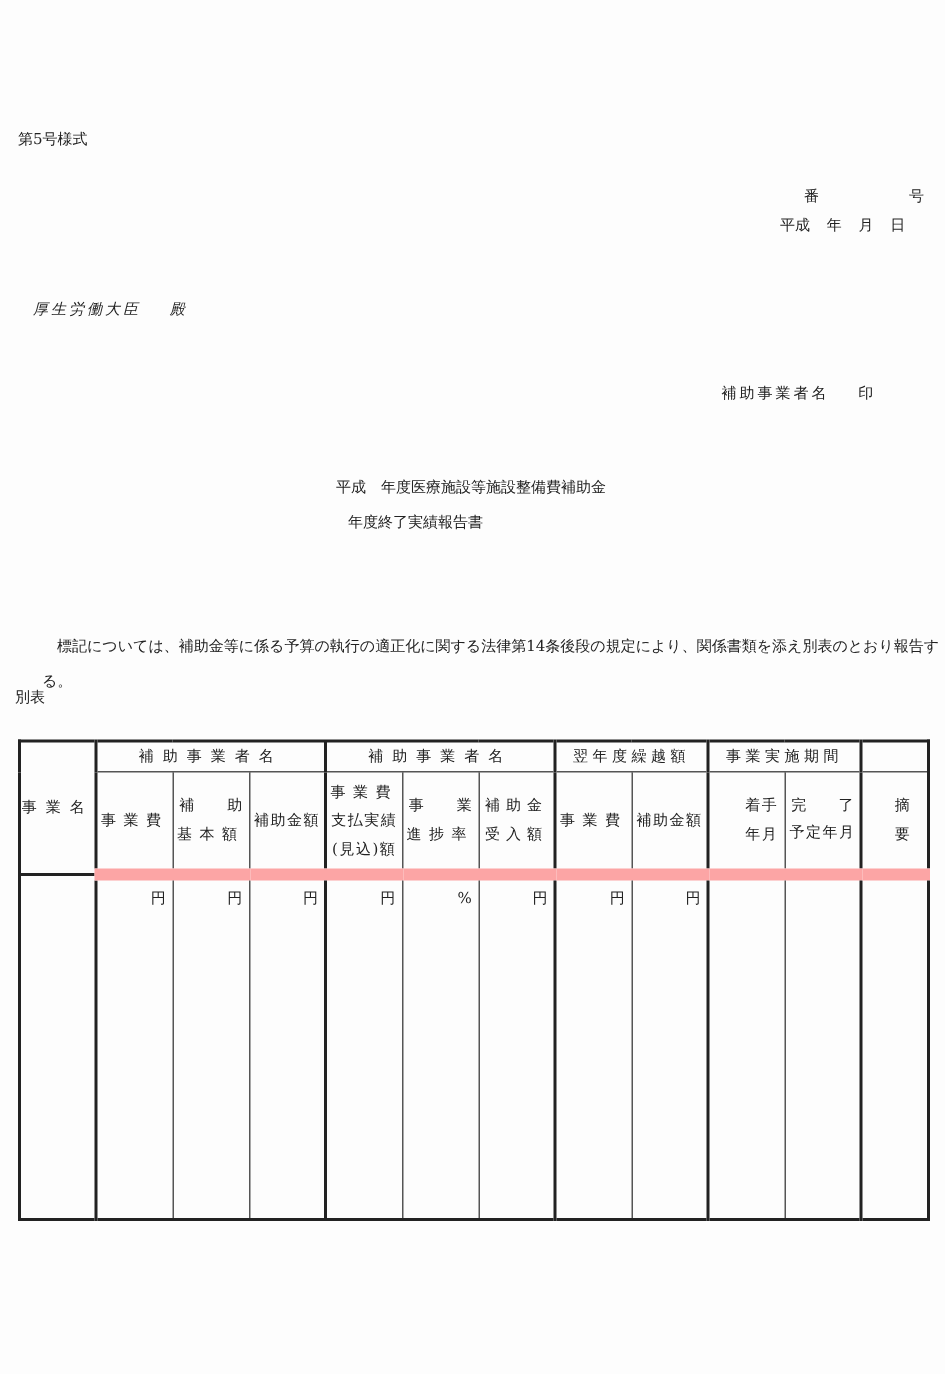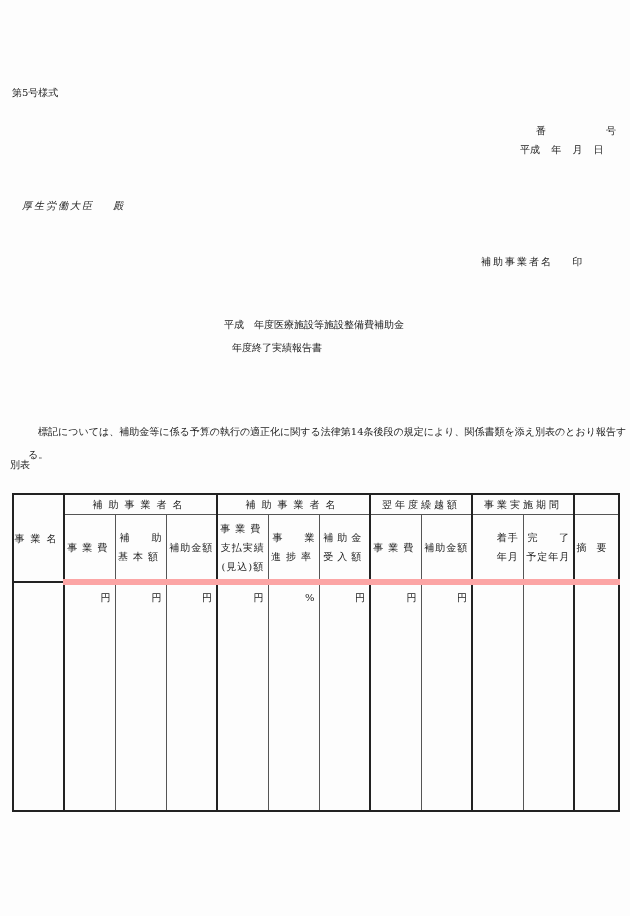--- a/index.html
+++ b/index.html
@@ -6,21 +6,21 @@
   body { width:630px; height:916px; position:relative; overflow:hidden;
          font-family:"DejaVu Serif","Liberation Serif",serif; color:#222; font-size:10px; }
   .abs { position:absolute; white-space:nowrap; }
   .sp2 { letter-spacing:2px; }
   .sp4 { letter-spacing:5px; }
   table.f { position:absolute; left:12px; top:493px; width:606px; border-collapse:collapse;
             border:2px solid #222; table-layout:fixed; font-size:10px; }
   table.f td { border:1px solid #555; padding:0; text-align:center; vertical-align:middle; line-height:19px; }
   table.f td.tl { border-left:2px solid #222; }
   table.f tr.h1 td { height:17px; letter-spacing:6px; }
-  table.f tr.h2 td { height:64px; border-bottom:6px solid #fca5a5; }
+  table.f tr.h2 td { height:64px; border-bottom:8px solid #fca5a5; }
   table.f tr.body td { height:222px; vertical-align:top; text-align:right; padding-right:4px; padding-top:3px; }
   .just { display:flex; justify-content:space-between; padding:0 4px; }
 </style>
 </head>
 <body>
 
 <div class="abs" style="left:12px;top:86px;">第5号様式</div>
 
 <div class="abs" style="left:536px;top:124px;">番</div>
 <div class="abs" style="left:606px;top:124px;">号</div>
@@ -99,23 +99,23 @@
       <div>受入額</div>
     </td>
     <td class="tl sp4">事業費</td>
     <td style="letter-spacing:1px;">補助金額</td>
     <td class="tl" style="letter-spacing:1px;padding-left:20px;">着手年月</td>
     <td>
       <div class="just">
             <span>完</span>
             <span>了</span>
           </div>
-      <div style="letter-spacing:1px;">予定年月</div>
+      <div style="letter-spacing:1px;font-family:Liberation Mono, monospace;">予定年月</div>
     </td>
-    <td class="tl" style="letter-spacing:10px;">摘要</td>
+    <td class="tl" style="letter-spacing:10px;padding-left:20px;">摘要</td>
   </tr>
   <tr class="body">
     <td></td>
     <td class="tl">円</td>
     <td>円</td>
     <td>円</td>
     <td class="tl">円</td>
     <td>%</td>
     <td>円</td>
     <td class="tl">円</td>

